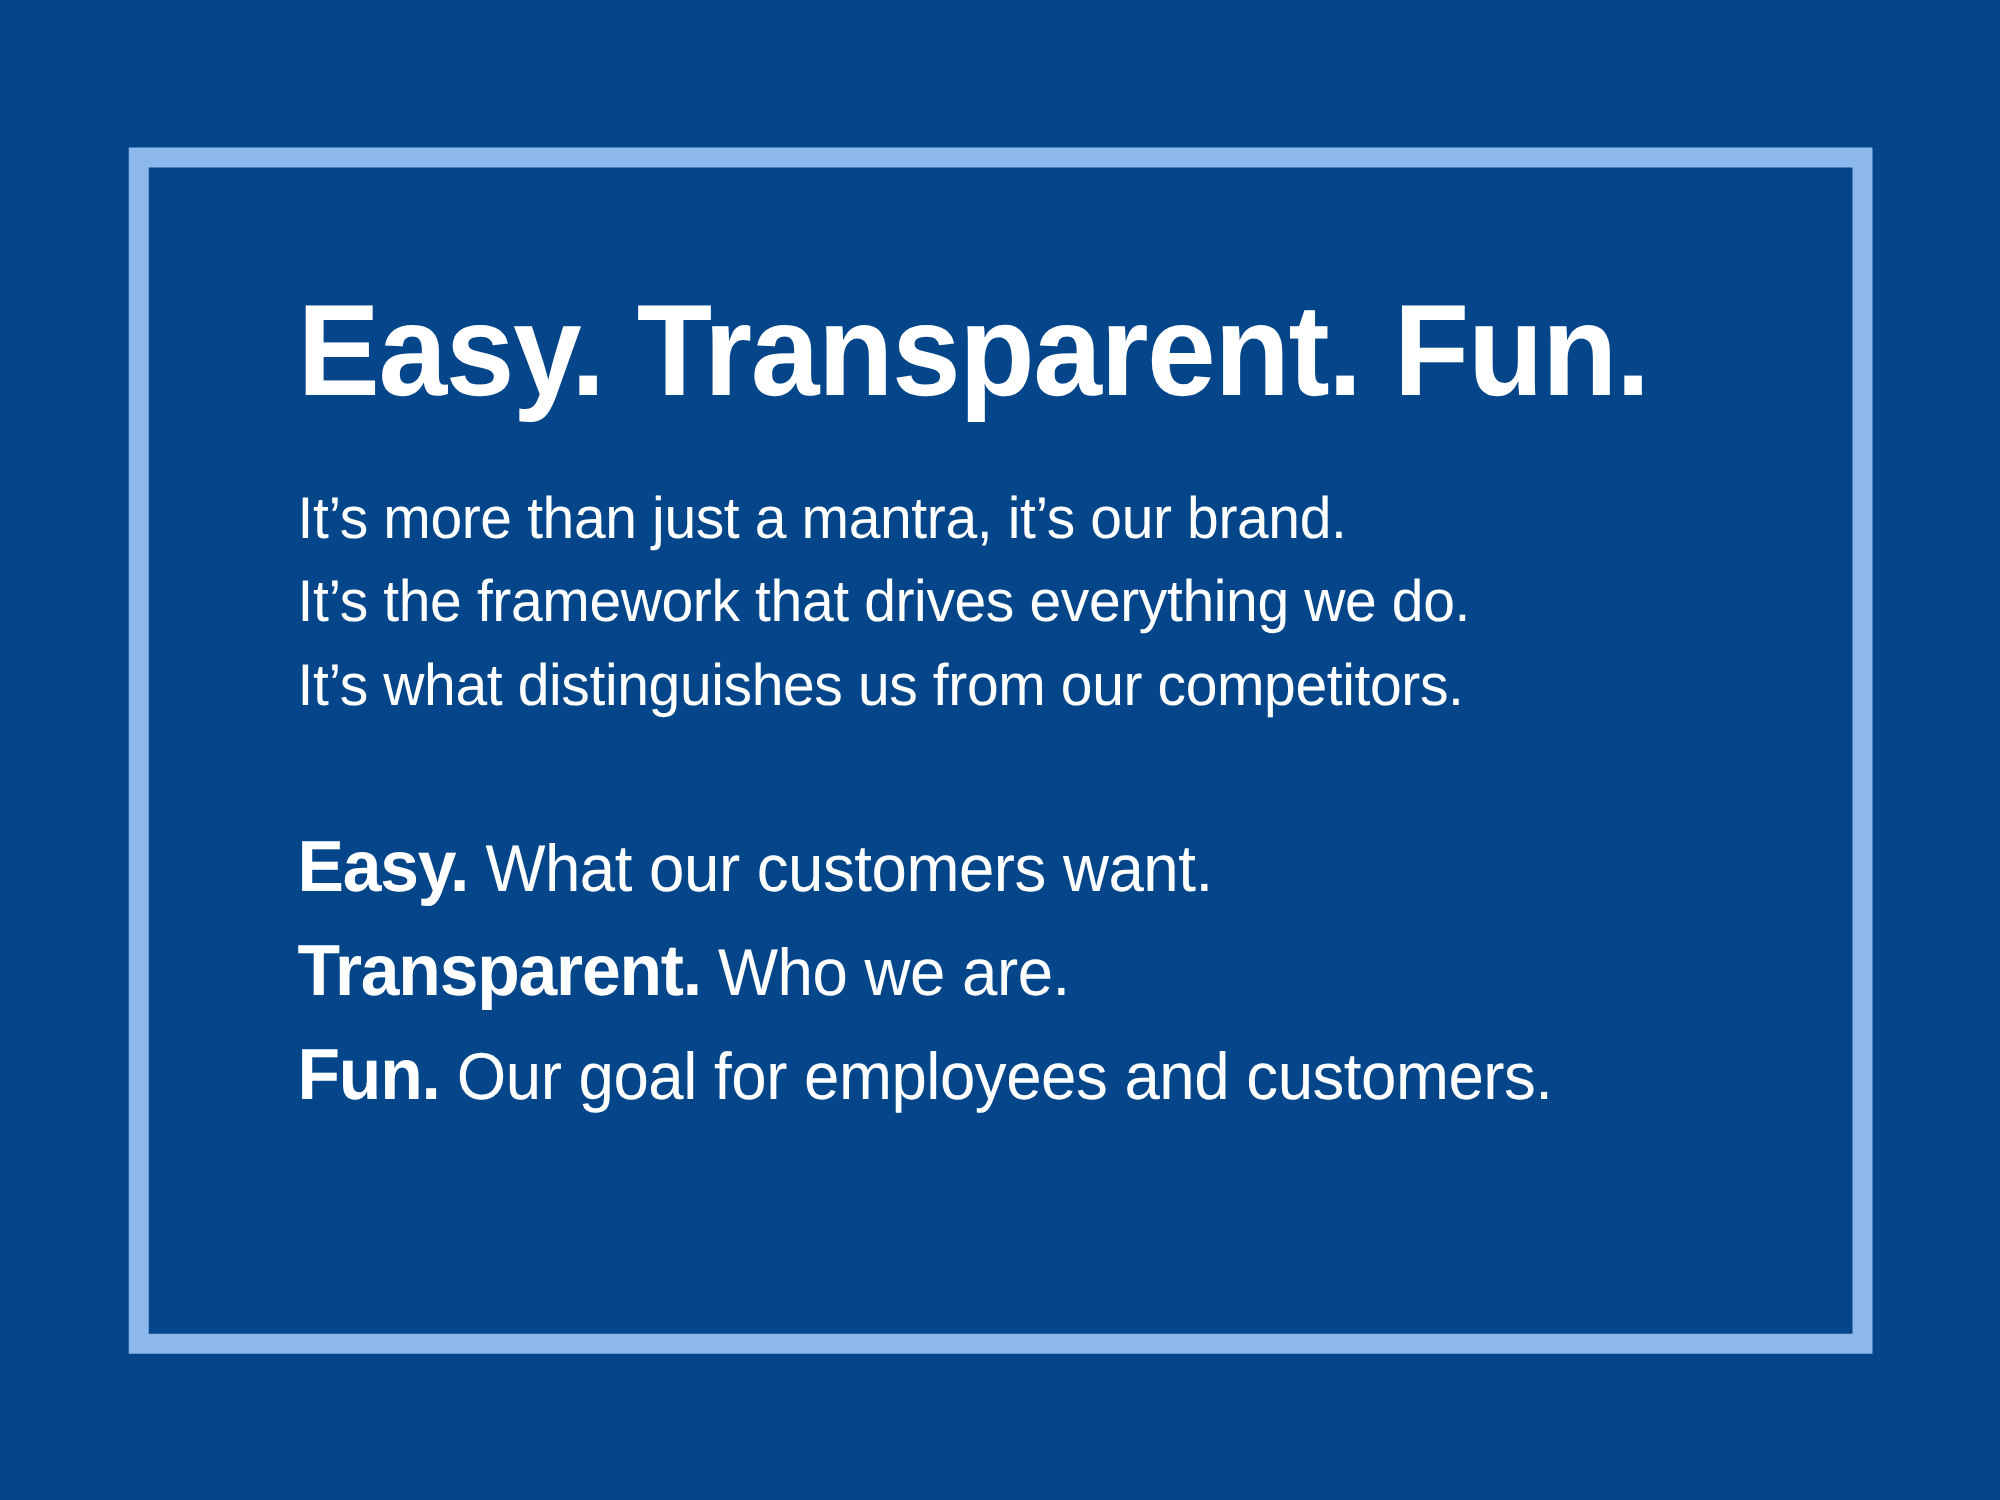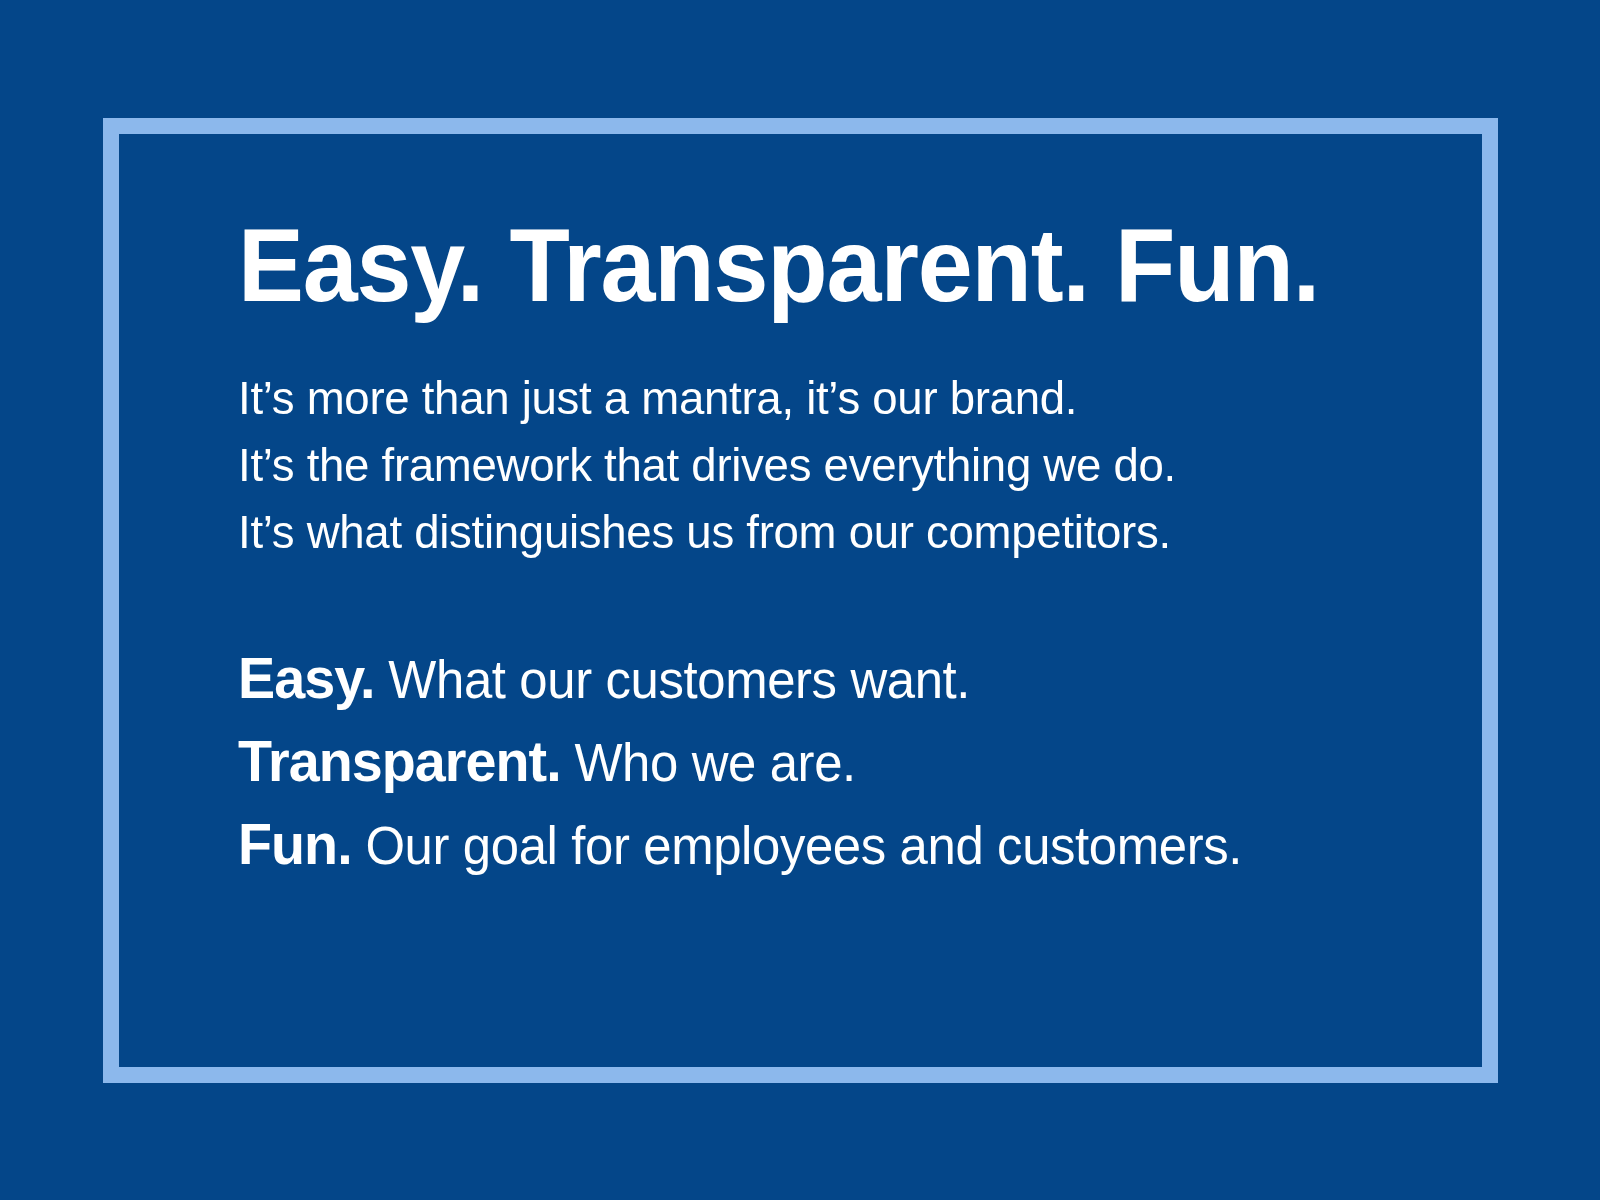--- a/index.html
+++ b/index.html
@@ -32,21 +32,21 @@
     width: 1395px;
     height: 965px;
     border: 16px solid #8CB8EC;
     box-sizing: border-box;
     pointer-events: none;
   }
 
   .content {
     position: absolute;
     left: 238px;
-    top: 210px;
+    top: 226px;
     width: 1180px;
   }
 
   
   .headline {
     color: #FFFFFF;
     font-family: "Liberation Sans", sans-serif;
     font-weight: bold;
     font-size: 104px;
     line-height: 1.06;

